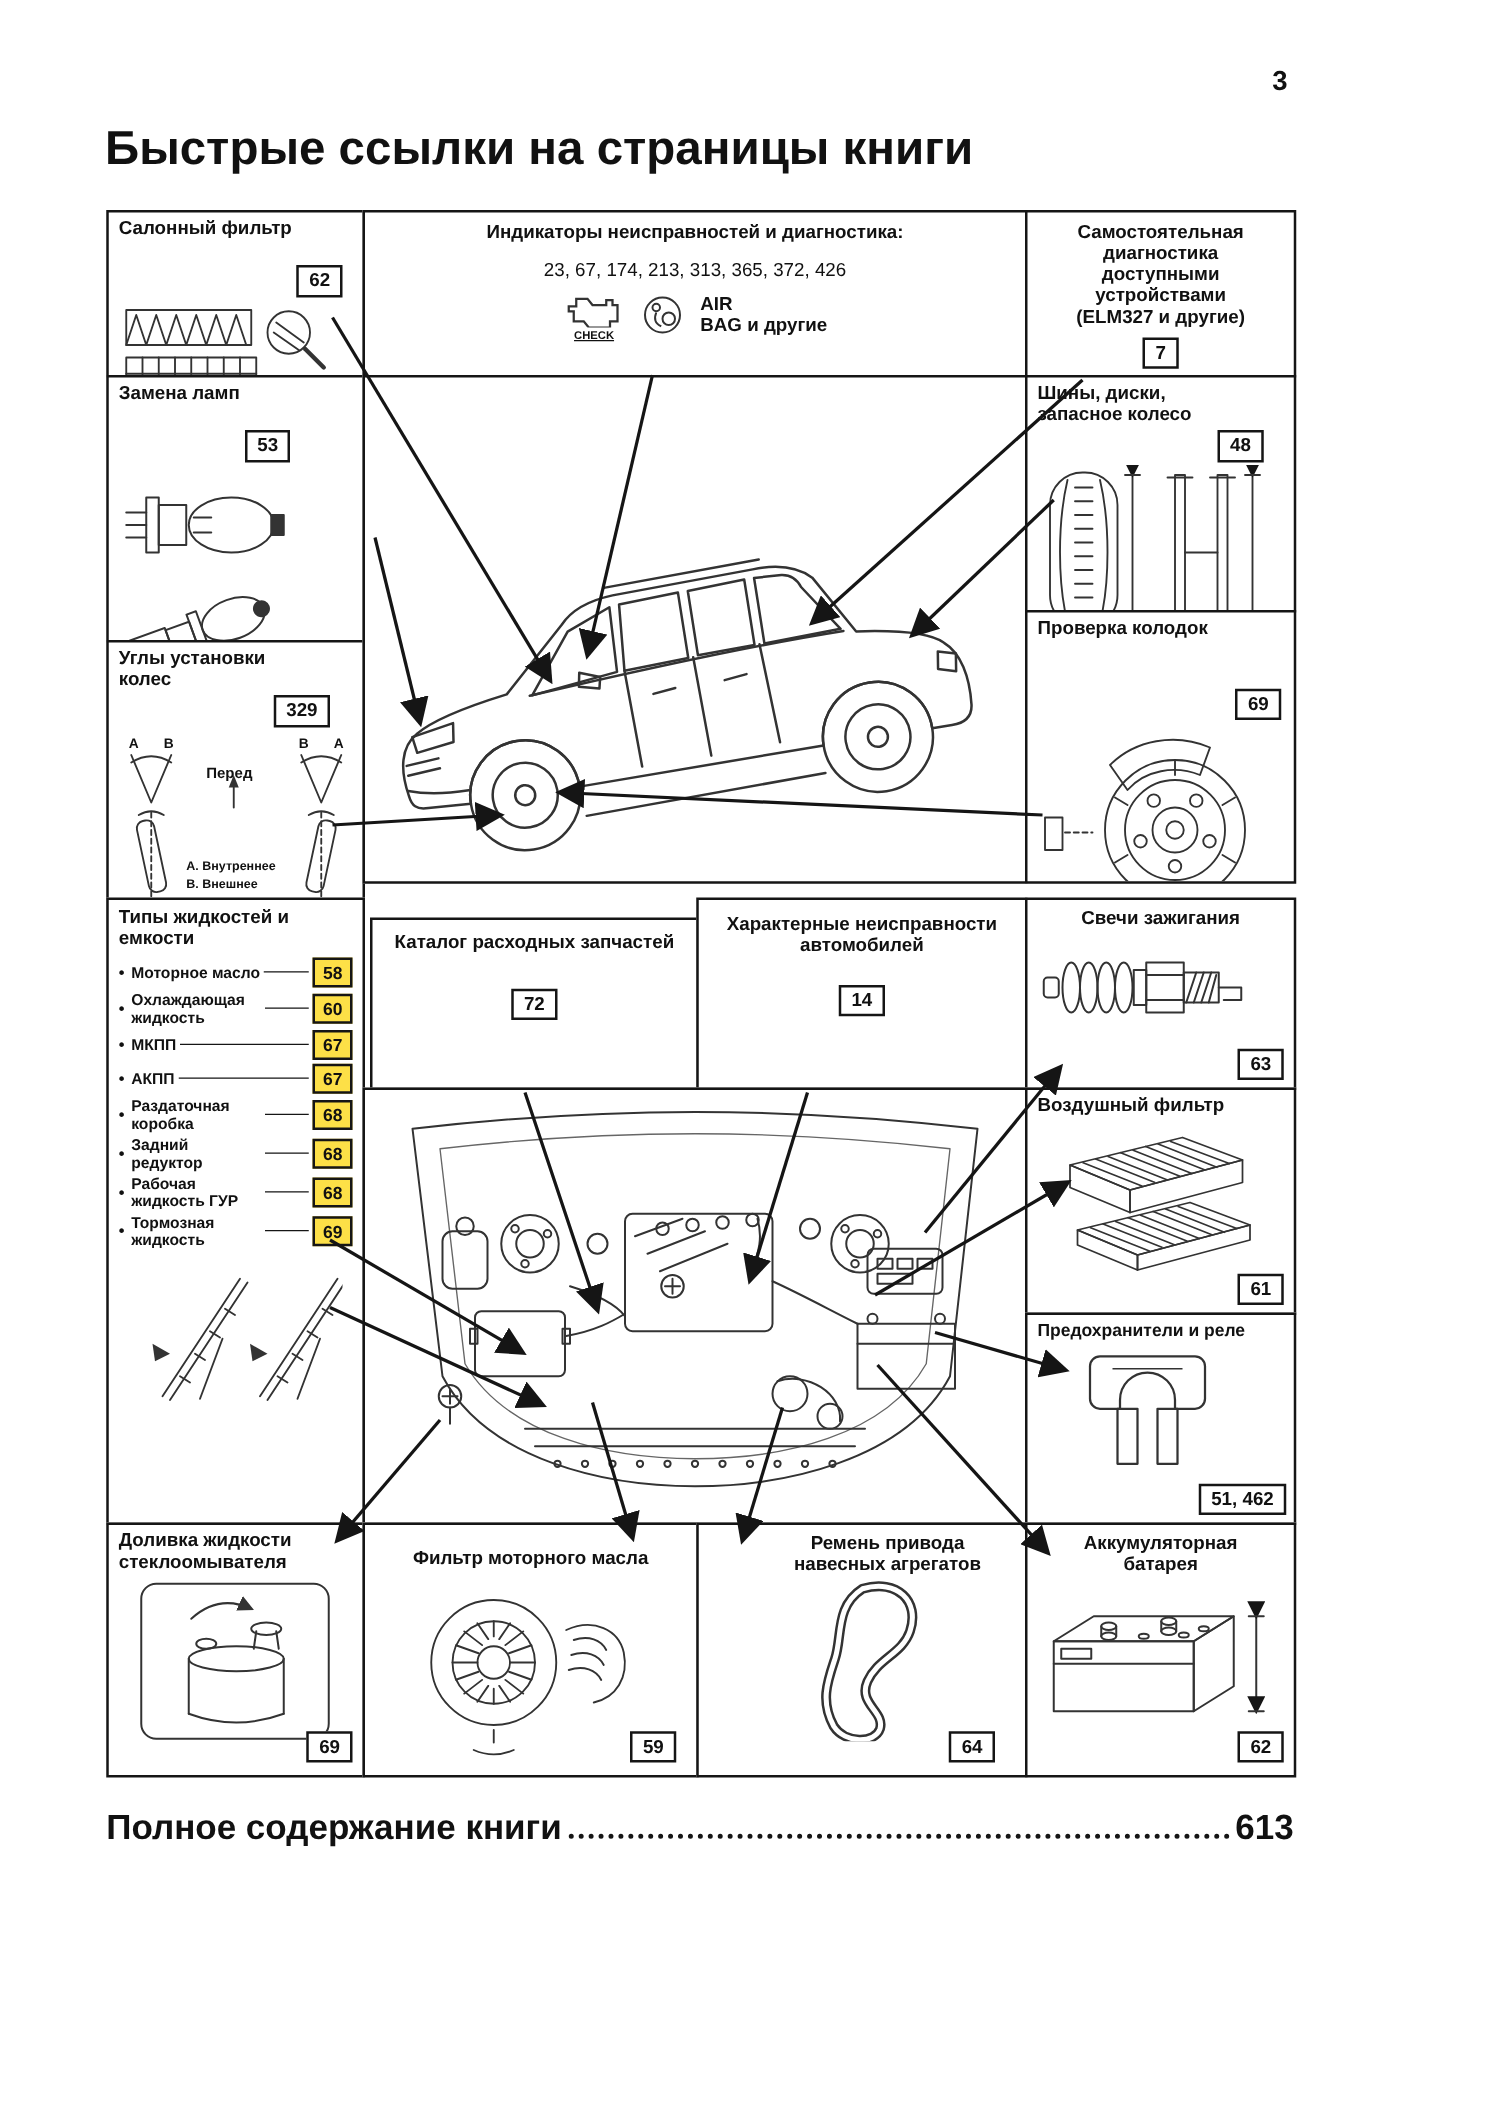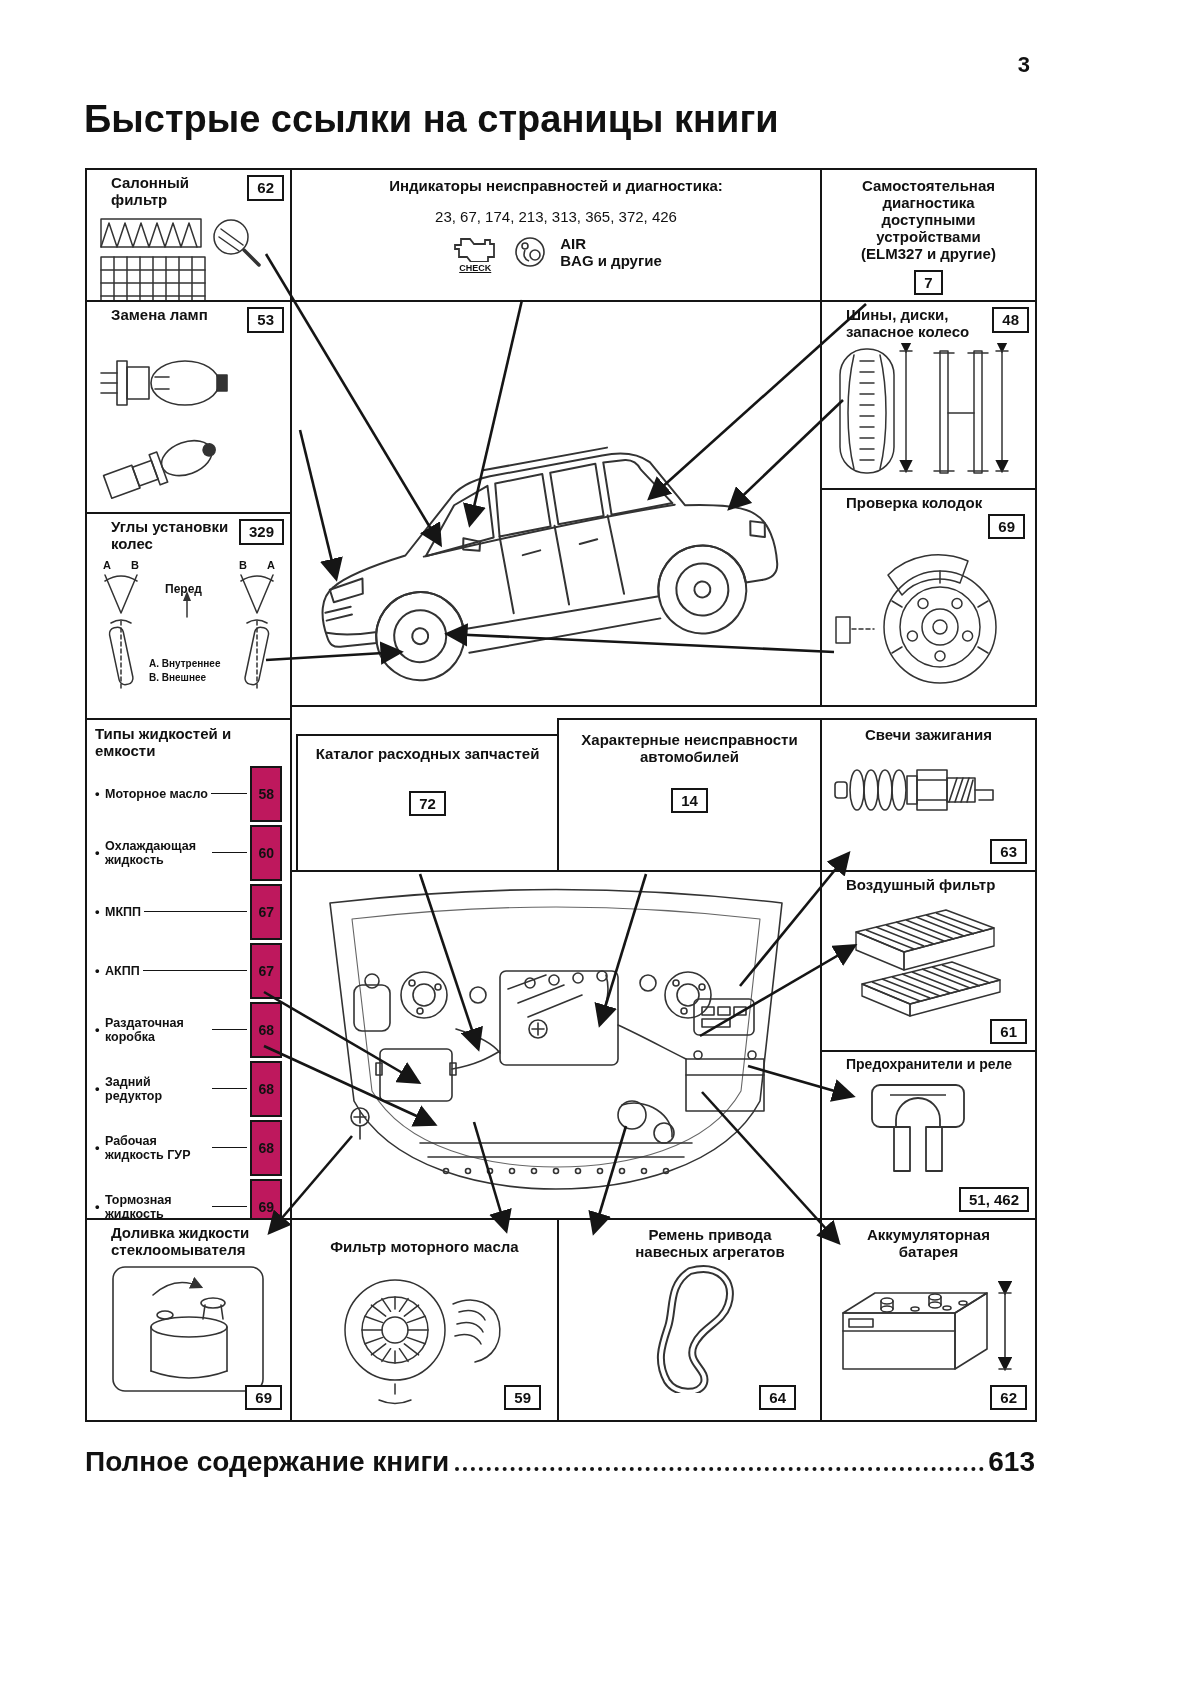--- a/index.html
+++ b/index.html
@@ -1,34 +1,34 @@
 <!DOCTYPE html>
 <html><head>
 <meta charset="utf-8">
 <style>
   html,body{margin:0;padding:0;background:#fff;}
   .page{position:relative;width:1200px;height:1697px;background:#fff;overflow:hidden;
         font-family:"Liberation Sans",sans-serif;color:#111;}
   .page-num{position:absolute;top:52px;right:170px;font-size:22px;font-weight:bold;}
   .page-title{position:absolute;left:84px;top:98px;font-size:38px;font-weight:bold;}
   .cell{position:absolute;border:2px solid #151515;background:#fff;box-sizing:border-box;overflow:hidden;}
-  .hdr{display:flex;justify-content:space-between;align-items:flex-start;gap:4px;padding:5px 6px 0 24px;}
+  .hdr{display:flex;align-items:flex-start;gap:4px;padding:5px 6px 0 8px;}
   .lbl{font-weight:bold;font-size:15px;line-height:1.13;}
   .pbox{display:inline-block;border:2px solid #151515;background:#fff;padding:1px 8px;
-        font-weight:bold;font-size:15px;line-height:1.3;flex:0 0 auto;}
+        font-weight:bold;font-size:15px;line-height:1.3;flex:0 0 auto;margin-top:37px;}
   .pbox.abs{position:absolute;}
   .ctr{text-align:center;}
   svg{display:block;}
   svg text{font-family:"Liberation Sans",sans-serif;fill:#111;}
   .fluid-row{display:flex;align-items:center;margin:3px 0;}
   .fluid-bullet{flex:0 0 10px;font-weight:bold;font-size:13px;line-height:1;}
   .fluid-label{font-weight:bold;font-size:12.5px;line-height:1.12;max-width:104px;}
   .fluid-leader{flex:1;border-top:1.5px solid #151515;margin:0 3px;min-width:6px;}
   .fluid-pbox{flex:0 0 auto;border:2px solid #151515;font-weight:bold;font-size:14px;
-              padding:16px 6px;line-height:20px;background:#be185d;}
+              padding:0 6px;line-height:20px;background:#fde047;}
   .arrows{position:absolute;left:0;top:0;z-index:40;pointer-events:none;}
   .footer{position:absolute;left:85px;top:1446px;width:950px;display:flex;align-items:flex-end;}
   .footer-label{font-weight:bold;font-size:28px;white-space:nowrap;}
   .footer-dots{flex:1;border-bottom:4px dotted #151515;margin:0 4px 7px 6px;height:1px;}
   .footer-page{font-weight:bold;font-size:28px;}
   .car-svg{position:absolute;left:-8px;top:98px;transform:rotate(-9deg);}
   .airbag-text{font-weight:bold;font-size:15px;line-height:1.15;text-align:left;}
   .check-cap{font-weight:bold;font-size:9px;text-align:center;margin-top:1px;text-decoration:underline;}
 </style>
 </head>

